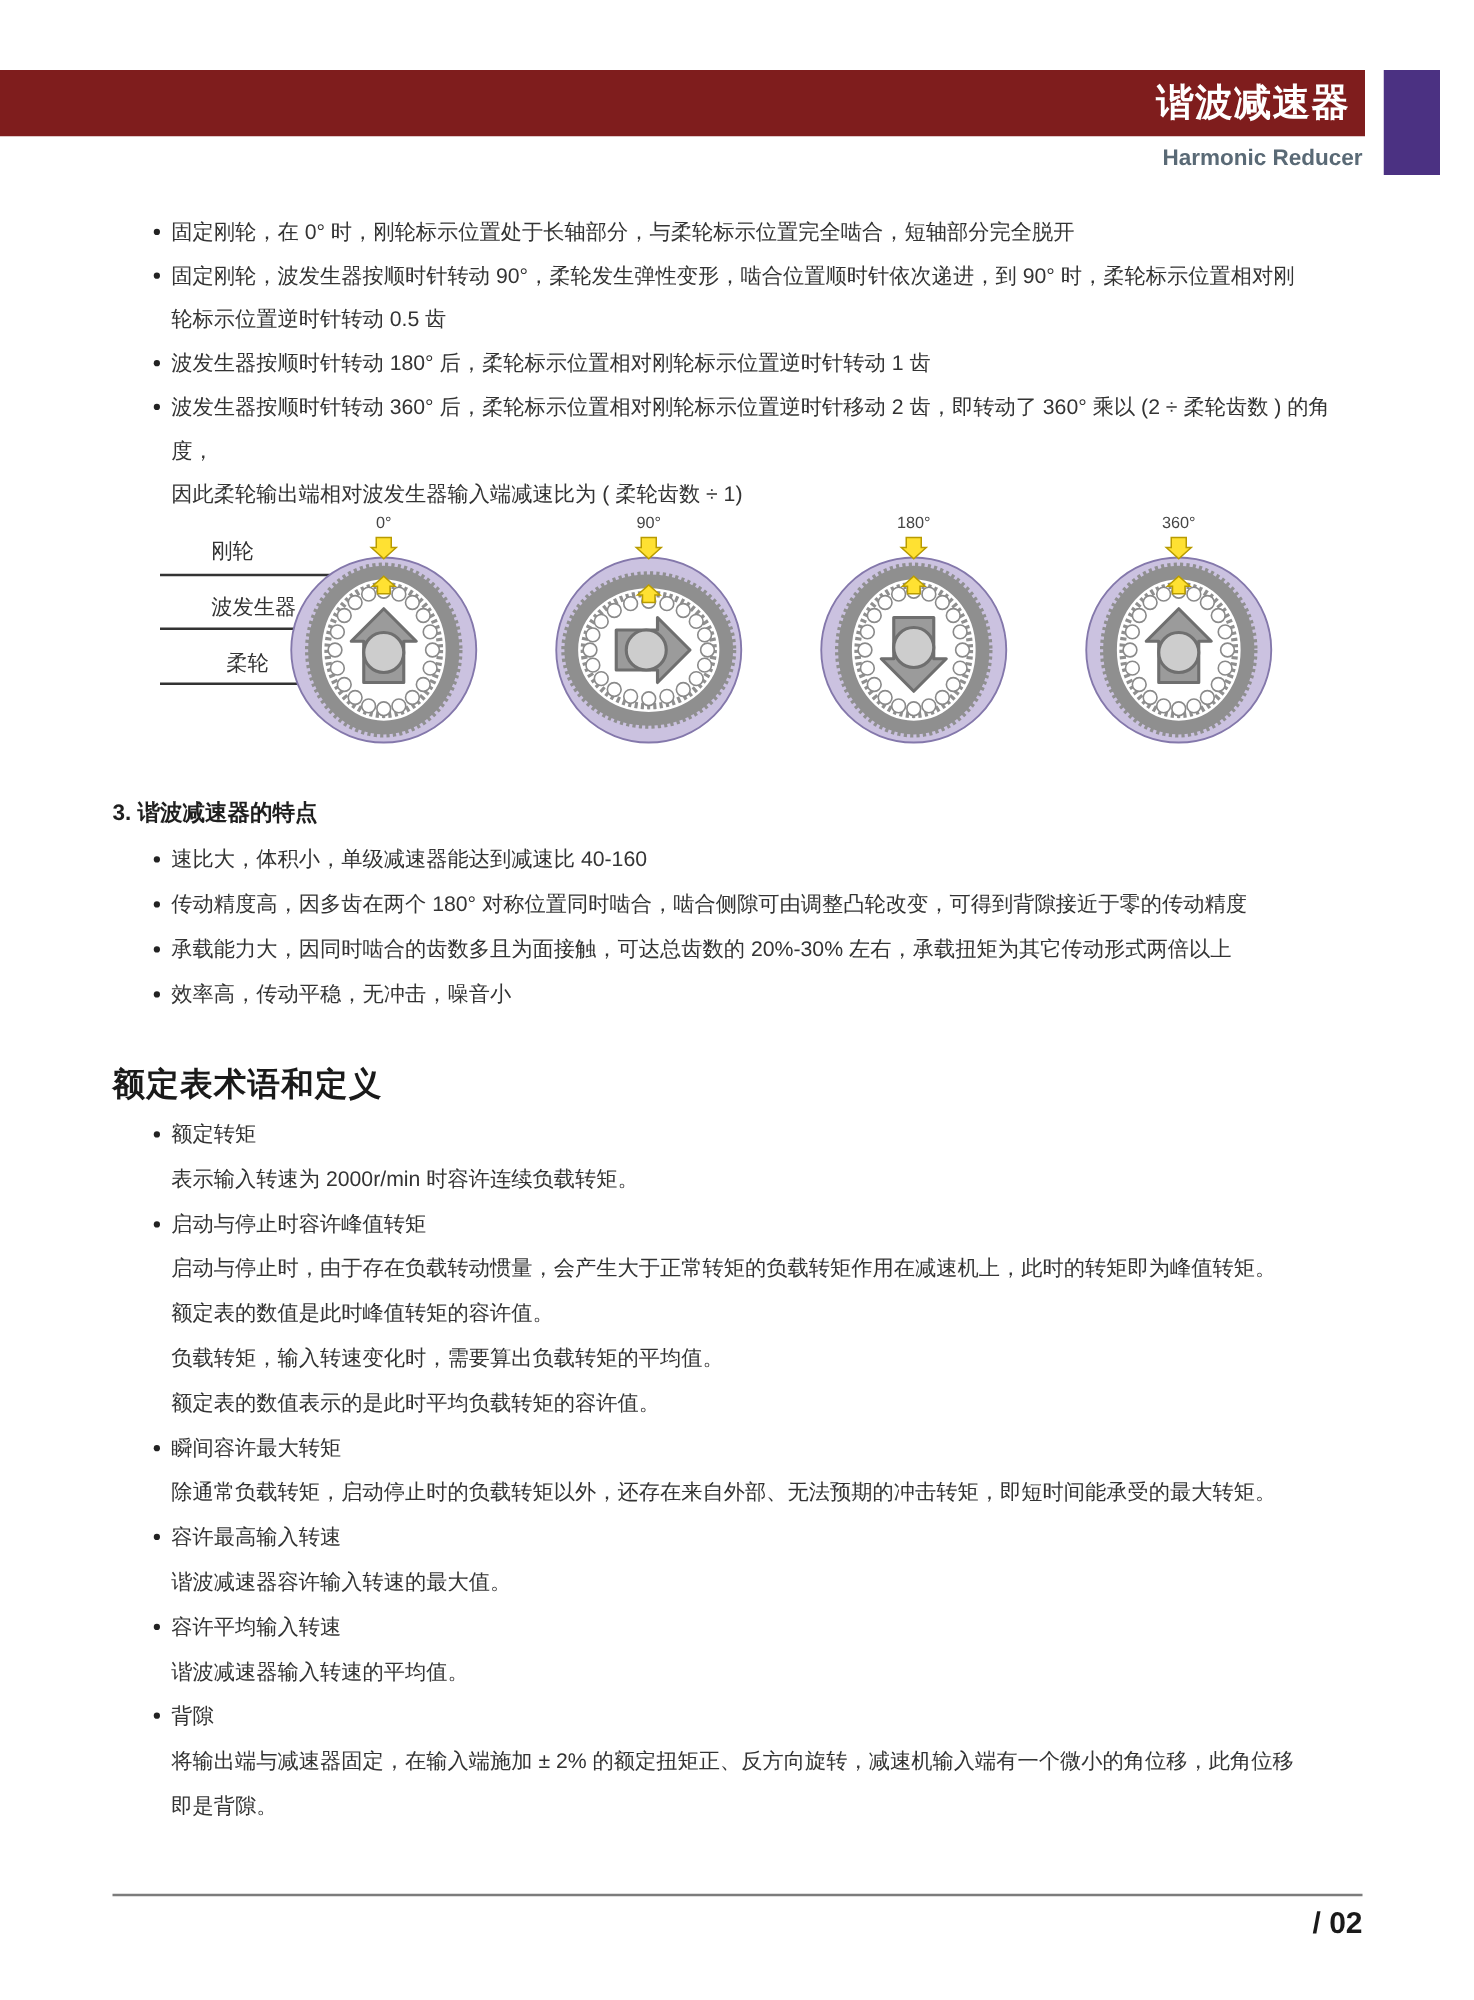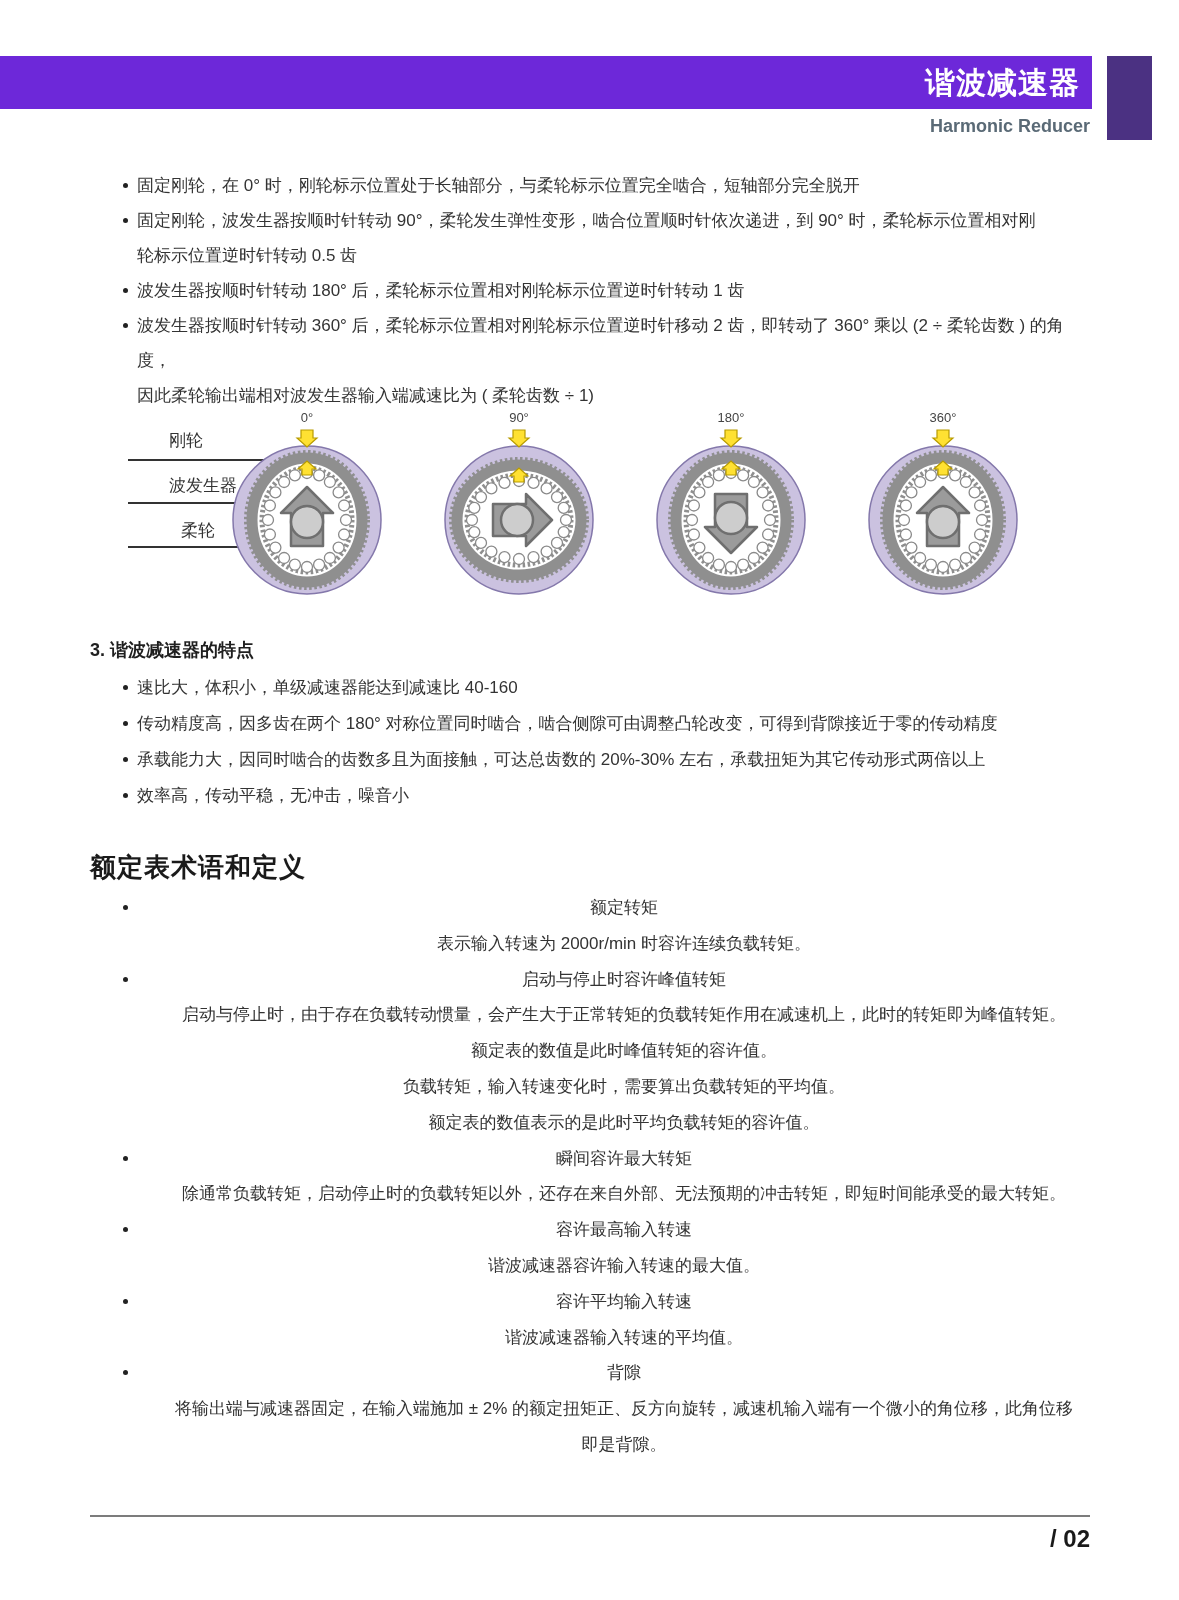--- a/index.html
+++ b/index.html
@@ -1,19 +1,19 @@
 <!DOCTYPE html>
 <html><head>
 <meta charset="utf-8">
 <style>
   html,body{margin:0;padding:0;background:#fff;}
   .page{position:relative;width:1179px;height:1600px;background:#fff;overflow:hidden;
         font-family:"Liberation Sans","DejaVu Sans",sans-serif;color:#333;}
   
-  .hbar{position:absolute;left:0;top:56px;width:1092px;height:53px;background:#6d28d9;}
+  .hbar{position:absolute;left:0;top:56px;width:1092px;height:53px;background:#7f1d1d;}
   .hbar .cn{position:absolute;right:12px;top:0;height:53px;line-height:53px;
             color:#fff;font-size:30px;font-weight:bold;letter-spacing:1px;}
   .hcorner{position:absolute;left:1107px;top:56px;width:45px;height:84px;background:#4b3182;}
   .hsub{position:absolute;right:89px;top:116px;font-size:18px;font-weight:bold;color:#5a6a76;}
   
   .li{position:relative;padding-left:16px;line-height:35px;font-size:17px;color:#333;}
   .dot{position:absolute;left:2px;top:15px;width:5px;height:5px;border-radius:50%;background:#222;}
   .tline{line-height:35px;font-size:17px;color:#333;}
   .intro{position:absolute;left:121px;top:168px;width:968px;}
   
@@ -27,21 +27,21 @@
   .dline:after{content:"";position:absolute;right:-8px;top:-3.2px;width:0;height:0;
                border-left:9px solid #333;border-top:4px solid transparent;border-bottom:4px solid transparent;}
   
   .feat-title{position:absolute;left:90px;top:638px;font-size:18px;font-weight:bold;color:#1f1f1f;text-align:right;}
   .features{position:absolute;left:121px;top:670px;width:990px;}
   .features .li{line-height:36px;}
   .features .dot{top:15px;}
   
   .def-title{position:absolute;left:90px;top:850px;font-size:26px;font-weight:bold;color:#1a1a1a;letter-spacing:1px;}
   .defs{position:absolute;left:121px;top:890px;width:990px;}
-  .defs .li,.defs .tline{line-height:35.8px;text-align:center;}
+  .defs .li,.defs .tline{line-height:35.8px;}
   .defs .term span{font-size:17px;}
   .defs .desc{padding-left:16px;}
   
   .frule{position:absolute;left:90px;top:1515px;width:1000px;height:2px;background:#7c7c7c;}
   .fpage{position:absolute;right:89px;top:1525px;font-size:24px;font-weight:bold;color:#1a1a1a;}
 </style>
 </head>
 <body>
 
 <div class="page">

